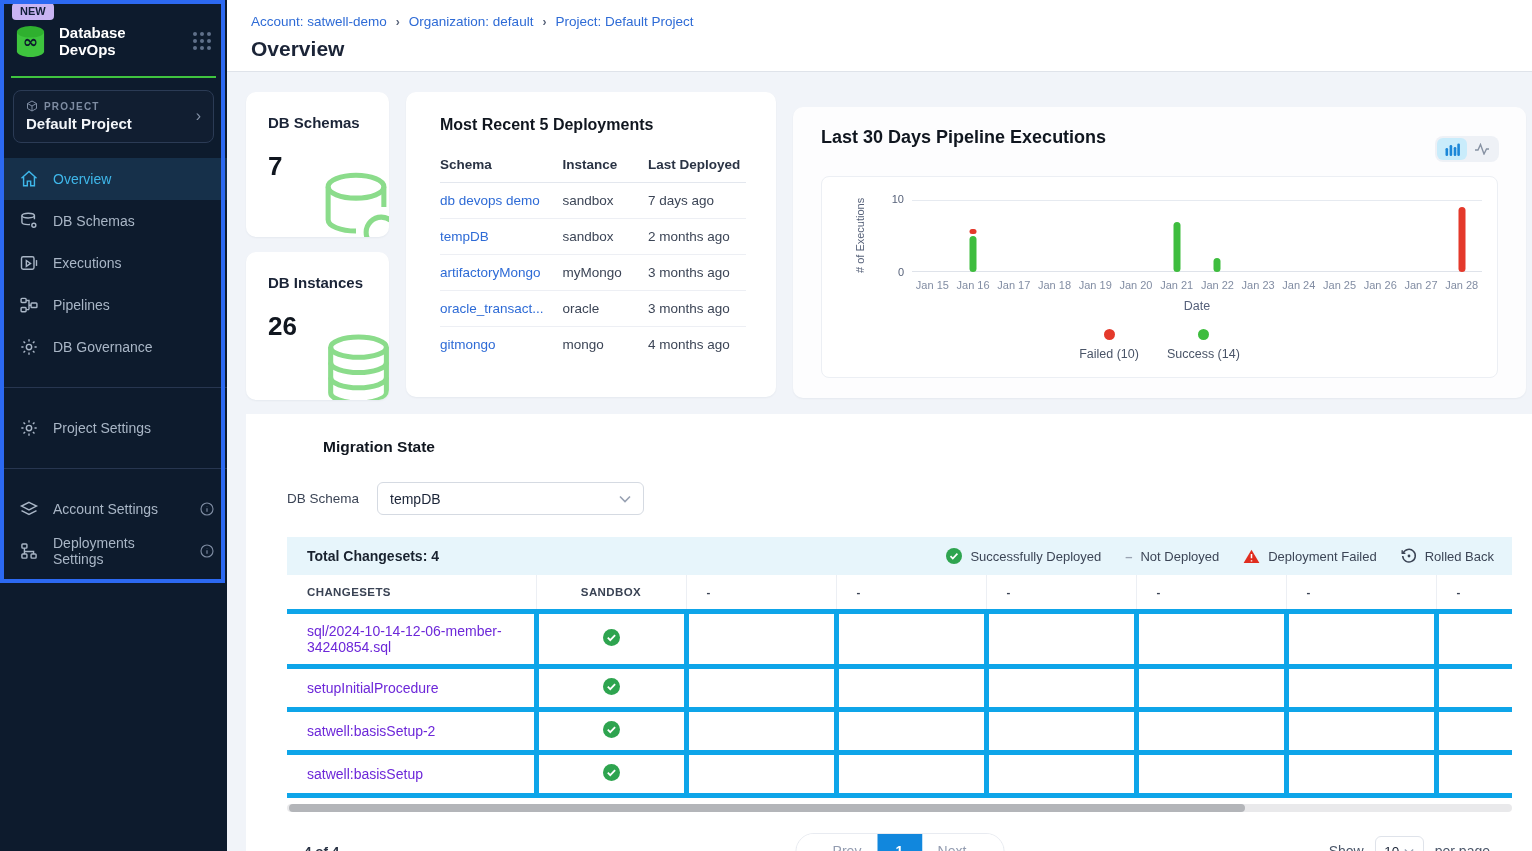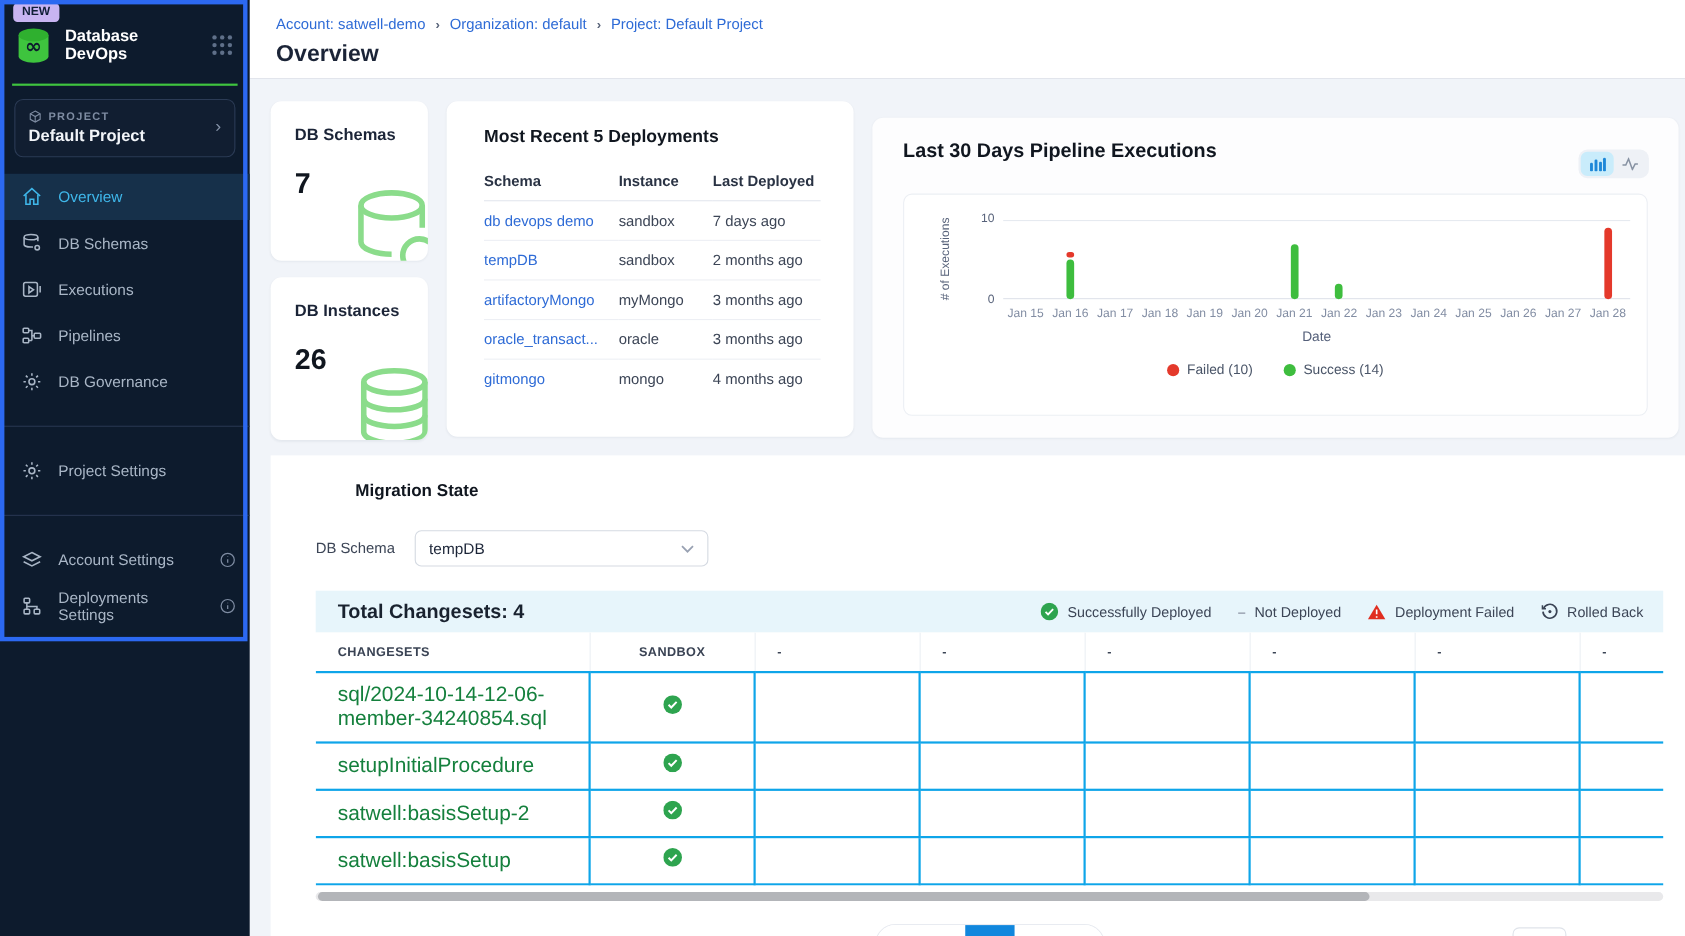--- a/index.html
+++ b/index.html
@@ -80,46 +80,46 @@
   .ytick.t10 { top:-7px; } .ytick.t0 { bottom:-6px; }
   .slots, .xlabels { position:absolute; left:90px; width:570px; display:flex; }
   .slots { top:23px; height:72px; }
   .slot { flex:1; position:relative; }
   .bar { position:absolute; left:50%; transform:translateX(-50%); width:7px; border-radius:3.5px; }
   .xlabels { top:102px; }
   .xlab { flex:1; text-align:center; font-size:11px; color:#828da3; }
   .x-axis-title { position:absolute; left:90px; width:570px; top:122px; text-align:center;
     font-size:12.5px; color:#55607a; }
   .chart-legend { position:absolute; left:0; right:0; top:152px; display:flex; justify-content:center; gap:28px; }
-  .cl-item { display:flex; align-items:center; gap:7px; font-size:12.5px; color:#4a5568; }
+  .cl-item { display:flex; align-items:center; gap:7px; font-size:12.5px; color:#4a5568;flex-direction:column; }
   .cl-dot { width:11px; height:11px; border-radius:50%; }
 
   
   .migration { margin-top:14px; background:#ffffff; flex:1; padding:24px 20px 0 41px; }
   .migration-title { font-size:15.5px; font-weight:bold; color:#10161f;margin-left:36px; }
   .schema-row { margin-top:26px; display:flex; align-items:center; gap:18px; }
   .schema-label { font-size:13.5px; color:#3c4556; }
   .fake-select { width:267px; height:33px; border:1px solid #d5dae2; border-radius:6px; background:#fff;
     display:flex; align-items:center; padding:0 12px; font-size:14px; color:#1b2437; cursor:pointer; }
   .fake-select .sel-chevron { margin-left:auto; color:#98a1b2; }
 
   .cs-panel { margin-top:22px; }
   .cs-head { background:#e7f5fb; height:38px; display:flex; align-items:center; padding:0 18px 0 20px; }
-  .cs-total { font-size:18px; font-weight:bold; color:#19222f;text-align:right; }
+  .cs-total { font-size:14px; font-weight:bold; color:#19222f;text-align:right; }
   .cs-legend { margin-left:auto; display:flex; align-items:center; gap:24px; }
   .leg-item { display:flex; align-items:center; gap:8px; font-size:13px; color:#3c4556; }
   .dash-ic { color:#9aa3b2; font-weight:bold; }
 
   .cs-table-wrap { width:100%; overflow:hidden; }
   .cs-table { border-collapse:collapse; table-layout:fixed; width:1299px; background:#fff; }
   .cs-table col.c-name { width:249px; } .cs-table col.c-std { width:150px; }
   .cs-table th { height:36px; font-size:11.5px; font-weight:bold; color:#3a4354; letter-spacing:.4px;
     border:1px solid #eceff4; border-top:none; text-align:left; padding:0 20px; background:#fff; }
   .cs-table th.center { text-align:center; padding:0; }
-  .cs-table td { border:2px solid #0ea5e9; padding:9px 20px; font-size:19px; color:#15803d; height:38px; }
+  .cs-table td { border:5px solid #0ea5e9; padding:9px 20px; font-size:14px; color:#6d28d9; height:38px; }
   .cs-table td.center { text-align:center; padding:9px 0; }
   .cs-table th:first-child, .cs-table td:first-child { border-left:none; }
 
   .hscroll { margin-top:6px; height:8px; background:#e9e9eb; border-radius:4px; position:relative; }
   .hscroll-thumb { position:absolute; left:2px; top:0; height:8px; width:78%; background:#b3b5b9; border-radius:4px; cursor:pointer; }
 
   .pagination { margin-top:24px; display:flex; align-items:center; position:relative; padding:0 0 20px; }
   .page-count { font-size:13.5px; font-weight:bold; color:#2a3344; margin-left:17px; }
   .pager { position:absolute; left:50%; transform:translateX(-50%); display:flex; align-items:stretch;
     background:#fff; border:1px solid #e8ebf1; border-radius:19px; overflow:hidden; height:37px;

